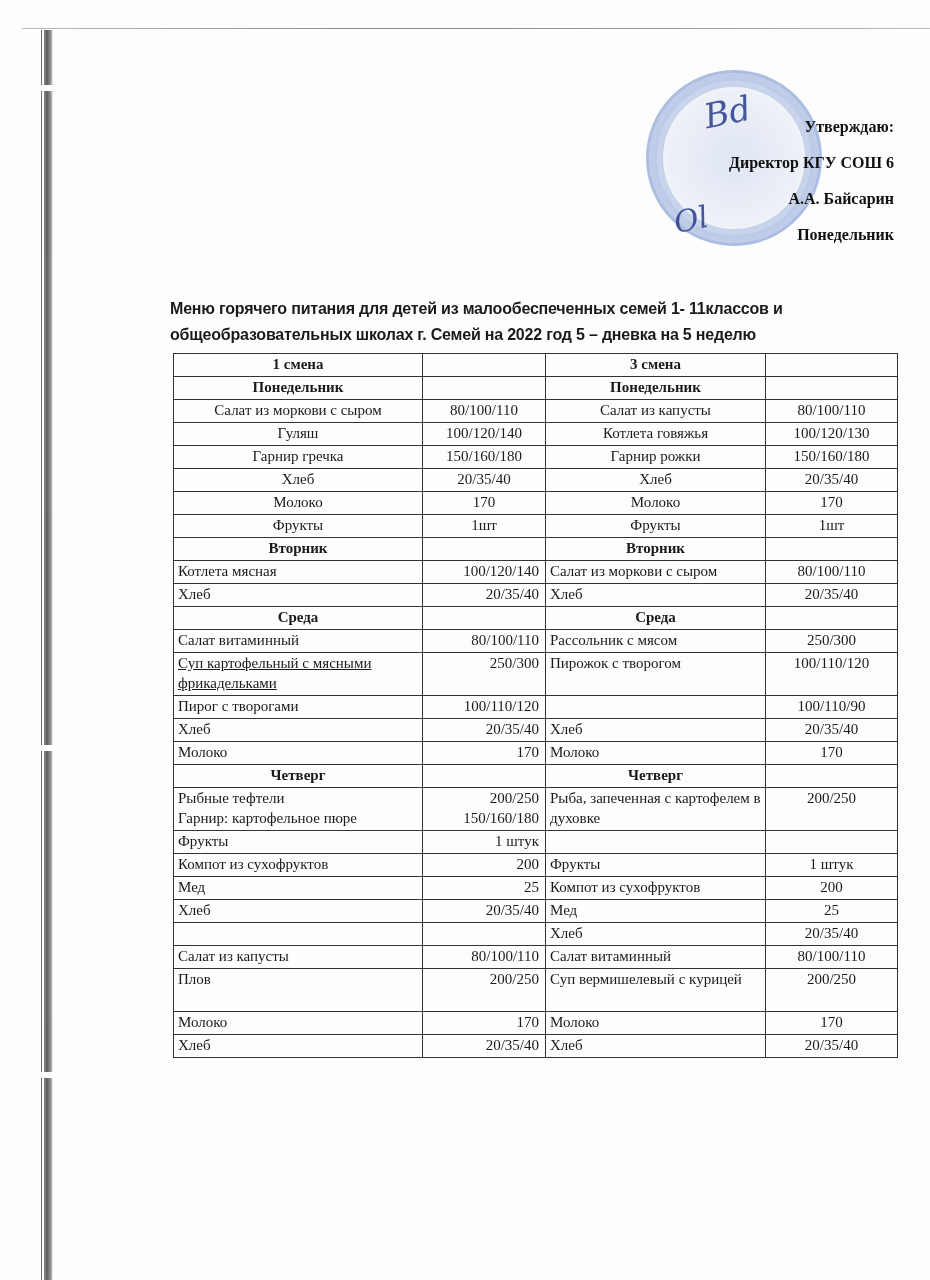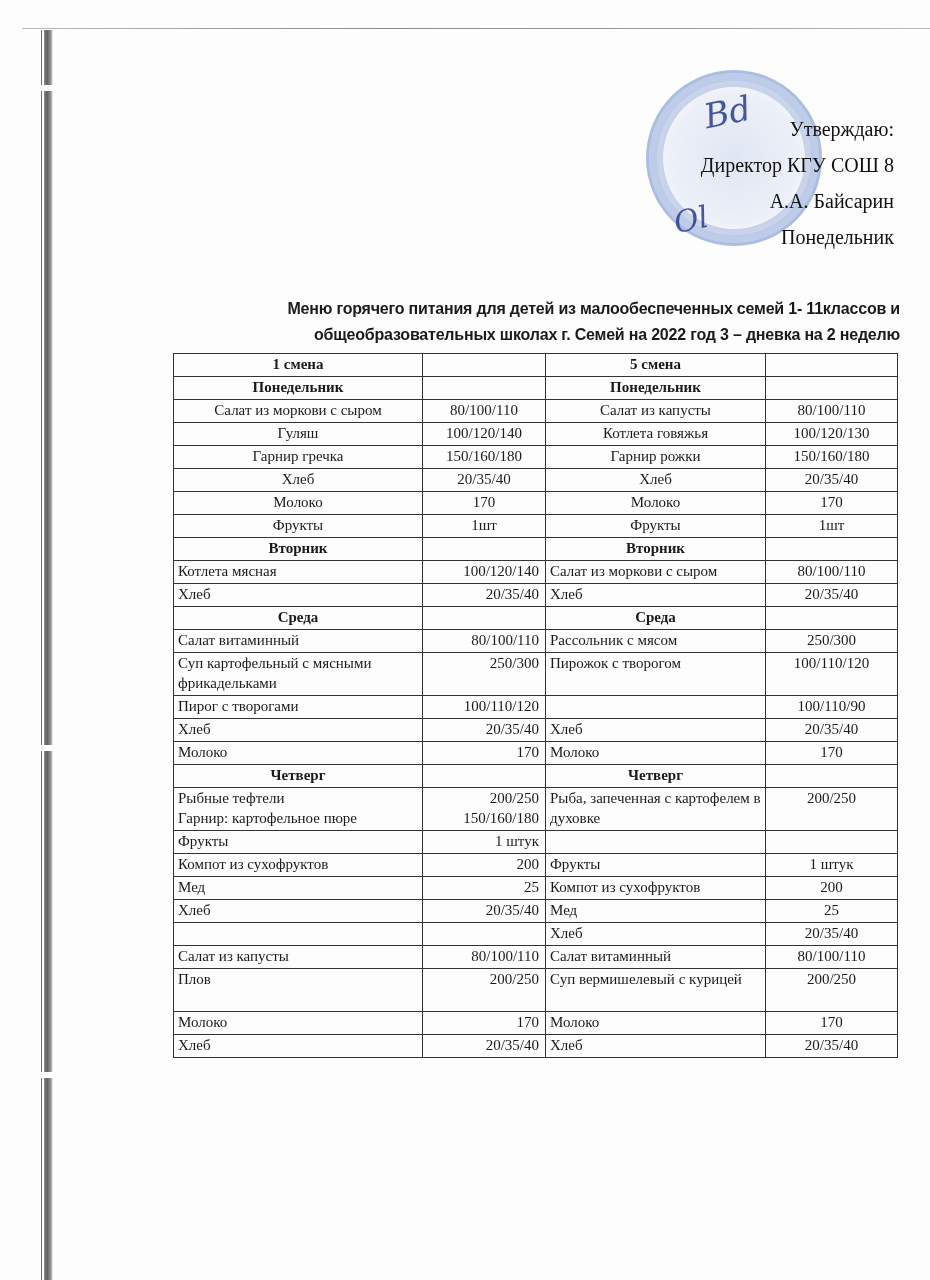--- a/index.html
+++ b/index.html
@@ -35,27 +35,27 @@
     box-shadow: inset 0 0 0 8px rgba(120,150,210,0.18), inset 0 0 0 14px rgba(70,110,190,0.25);
     background: radial-gradient(circle, rgba(120,150,210,0.22) 0, rgba(120,150,210,0.12) 55%, rgba(255,255,255,0) 70%);
   }
   .signature {
     position: absolute; font-family: "DejaVu Serif", serif; font-style: italic;
     color: rgba(40,60,140,0.85); font-size: 34px; transform: rotate(-12deg);
   }
   .sig1 { left: 70px; top: -18px; }
   .sig2 { left: 40px; top: 92px; font-size: 30px; }
   .approval-line {
-    position: absolute; right: 0; font-weight: normal; font-size: 20px; color: #111; white-space: nowrap;
+    position: absolute; right: 0; font-weight: bold; font-size: 16px; color: #111; white-space: nowrap;
   }
   .al0 { top: 8px; } .al1 { top: 44px; } .al2 { top: 80px; } .al3 { top: 116px; }
 
   .doc-title {
     position: absolute; left: 170px; top: 296px; width: 730px;
-    text-align: right; font-weight: bold; font-size: 16px; line-height: 26px;
+    text-align: left; font-weight: bold; font-size: 16px; line-height: 26px;
     font-family: "Liberation Sans Narrow", "Liberation Sans", sans-serif; letter-spacing: -0.2px;
   }
 
   table.menu {
     position: absolute; left: 173px; top: 353px; width: 724px;
     border-collapse: collapse; table-layout: fixed;
     font-size: 15px;
   }
   table.menu td {
     border: 1px solid #333; padding: 0 4px; height: 22px; line-height: 20px;
@@ -78,42 +78,42 @@
   <div class="gap1"></div>
     <div class="gap2"></div>
     <div class="gap3"></div>
 </div>
 
 <div class="approval">
   <div class="stamp"></div>
   <div class="signature sig1">Bd</div>
   <div class="signature sig2">Ol</div>
   <div class="approval-line al0">Утверждаю:</div>
-  <div class="approval-line al1">Директор КГУ СОШ 8</div>
+  <div class="approval-line al1">Директор КГУ СОШ 6</div>
   <div class="approval-line al2">А.А. Байсарин</div>
   <div class="approval-line al3">Понедельник</div>
 </div>
 
 <div class="doc-title">
   <div>Меню горячего питания для детей из малообеспеченных семей 1- 11классов и</div>
-  <div>общеобразовательных школах г. Семей на 2022 год 3 – дневка на 2 неделю</div>
+  <div>общеобразовательных школах г. Семей на 2022 год 5 – дневка на 5 неделю</div>
 </div>
 
 <table class="menu">
   <colgroup>
       <col class="c1">
       <col class="c2">
       <col class="c3">
       <col class="c4">
     </colgroup>
   <tbody id="menu-body">
     <tr class="section">
       <td class="label">1 смена</td>
       <td></td>
-      <td class="label">5 смена</td>
+      <td class="label">3 смена</td>
       <td></td>
     </tr>
   <tr class="section">
         <td class="label">Понедельник</td>
         <td></td>
         <td class="label">Понедельник</td>
         <td></td>
       </tr>
       <tr>
         <td class="center" style="white-space: pre-line;">Салат из моркови с сыром</td>
@@ -175,21 +175,21 @@
         <td class="label">Среда</td>
         <td></td>
       </tr>
       <tr>
         <td style="white-space: pre-line;">Салат витаминный</td>
         <td class="qty-r" style="white-space: pre-line;">80/100/110</td>
         <td style="white-space: pre-line;">Рассольник с мясом</td>
         <td class="qty" style="white-space: pre-line;">250/300</td>
       </tr>
       <tr class="tall">
-        <td style="white-space: pre-line;">Суп картофельный с мясными фрикадельками</td>
+        <td style="white-space: pre-line; text-decoration: underline;">Суп картофельный с мясными фрикадельками</td>
         <td class="qty-r" style="white-space: pre-line;">250/300</td>
         <td style="white-space: pre-line; margin-top: 29px;">Пирожок с творогом</td>
         <td class="qty" style="white-space: pre-line;">100/110/120</td>
       </tr>
       <tr>
         <td style="white-space: pre-line;">Пирог с творогами</td>
         <td class="qty-r" style="white-space: pre-line;">100/110/120</td>
         <td style="white-space: pre-line;"></td>
         <td class="qty" style="white-space: pre-line;">100/110/90</td>
       </tr>

